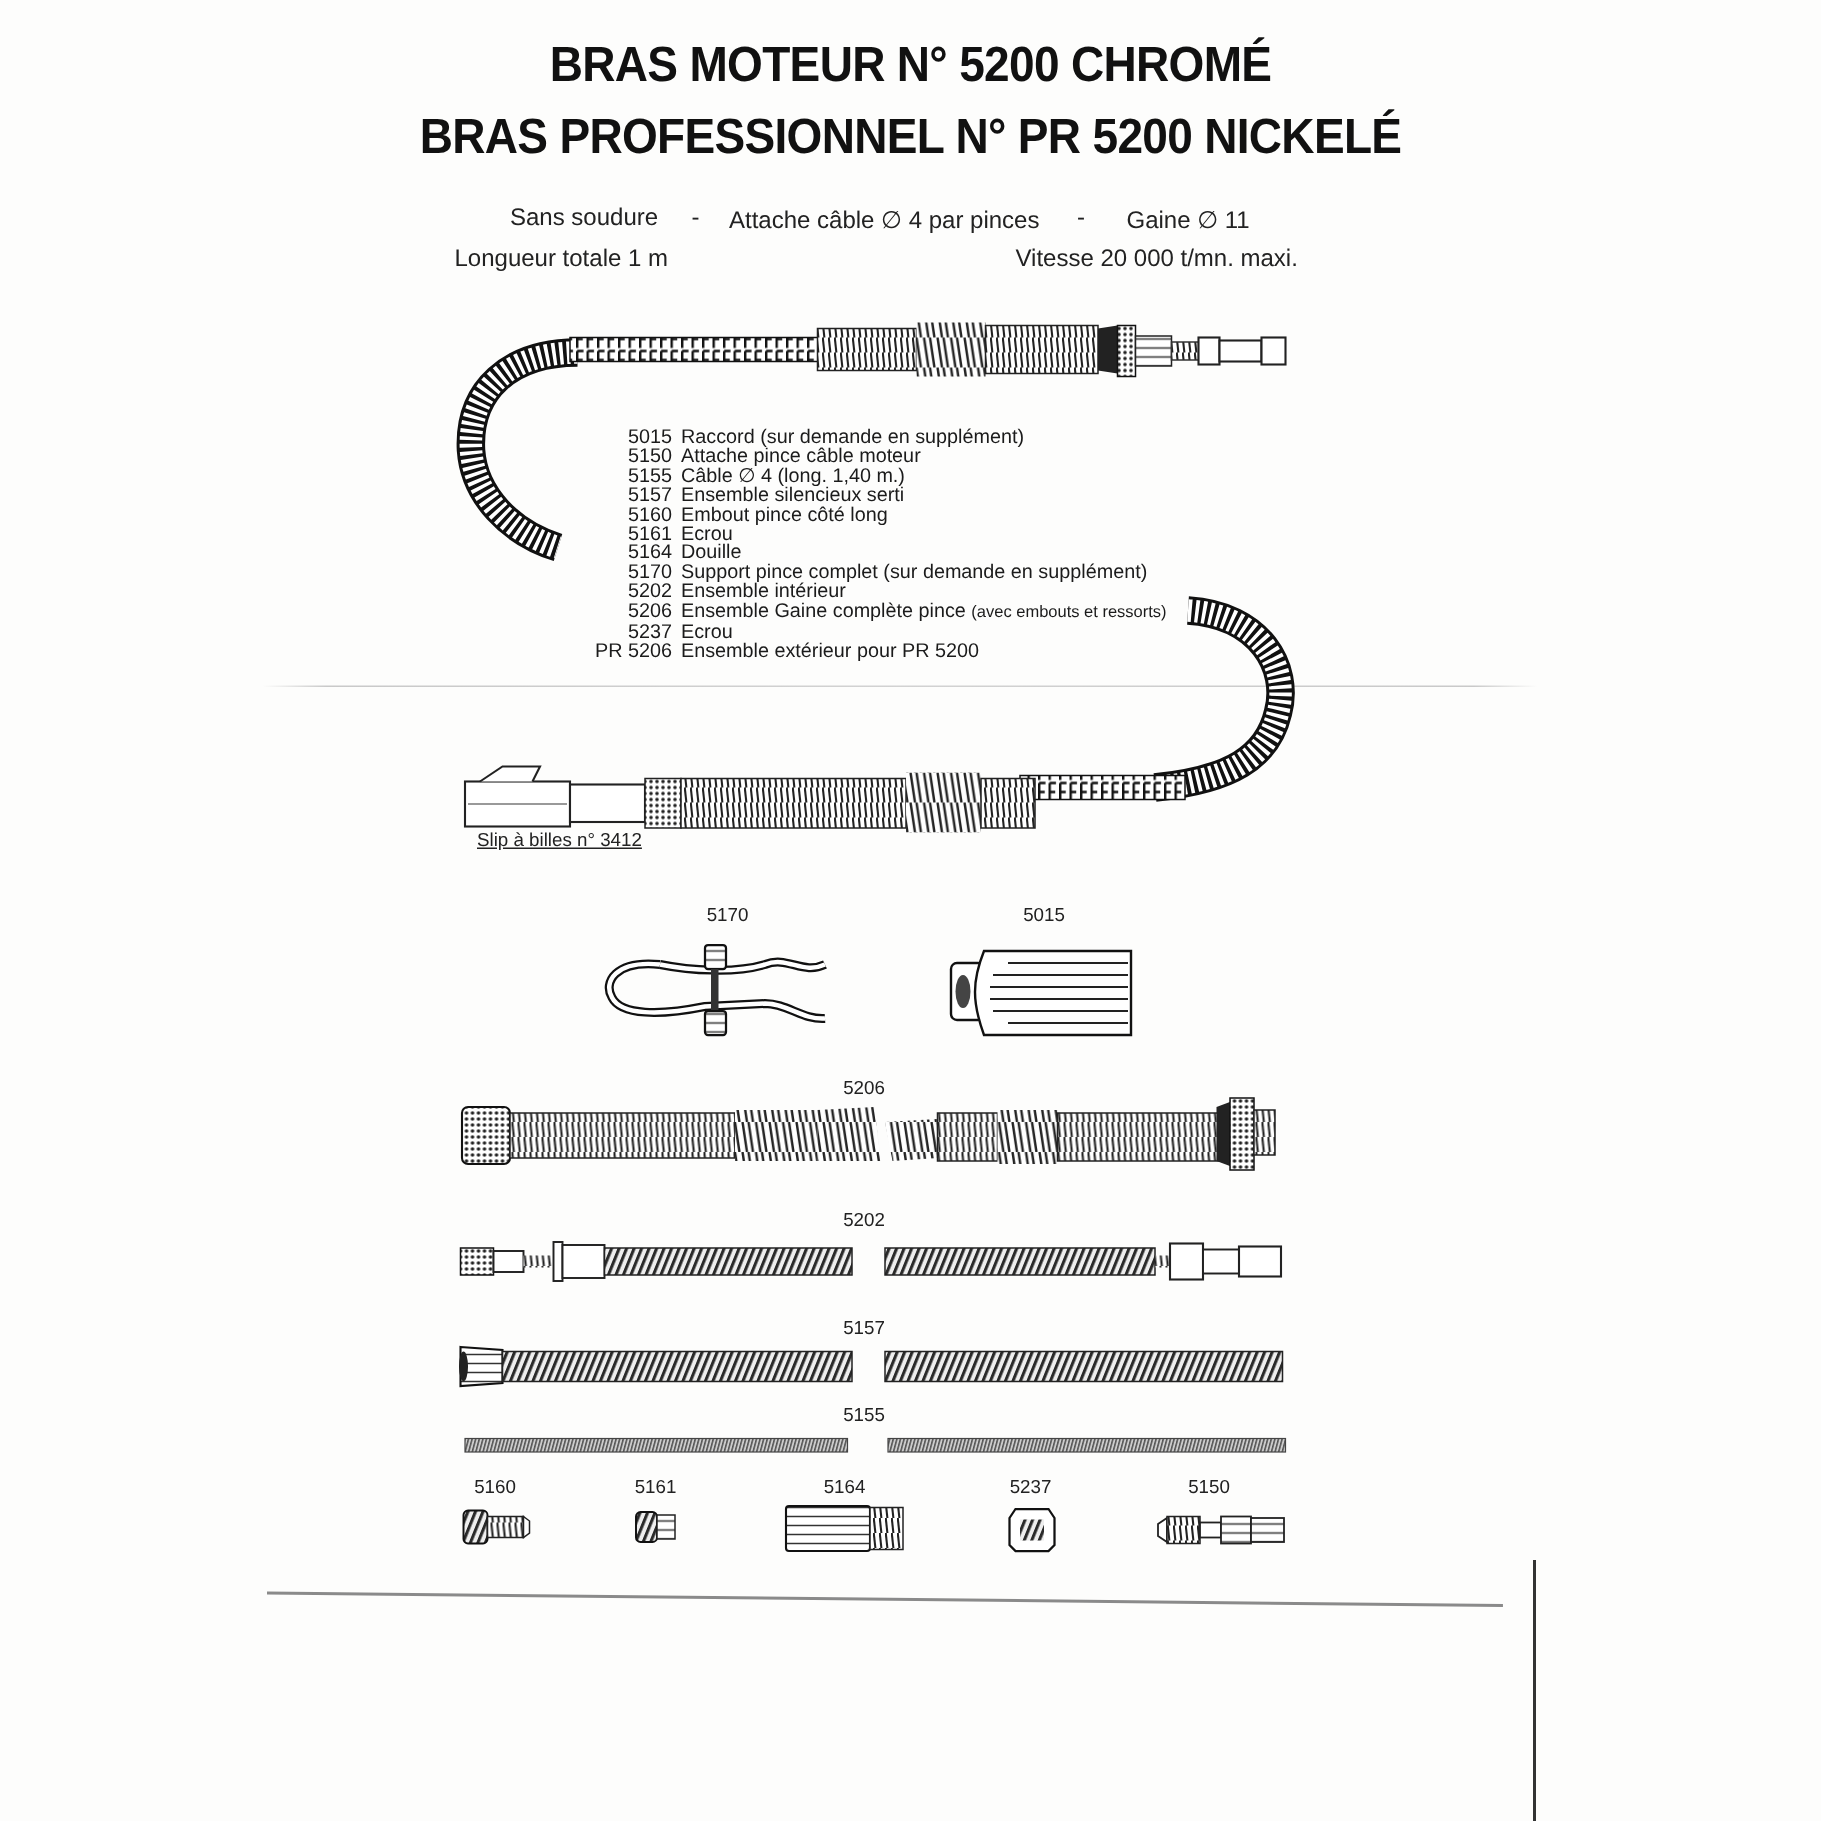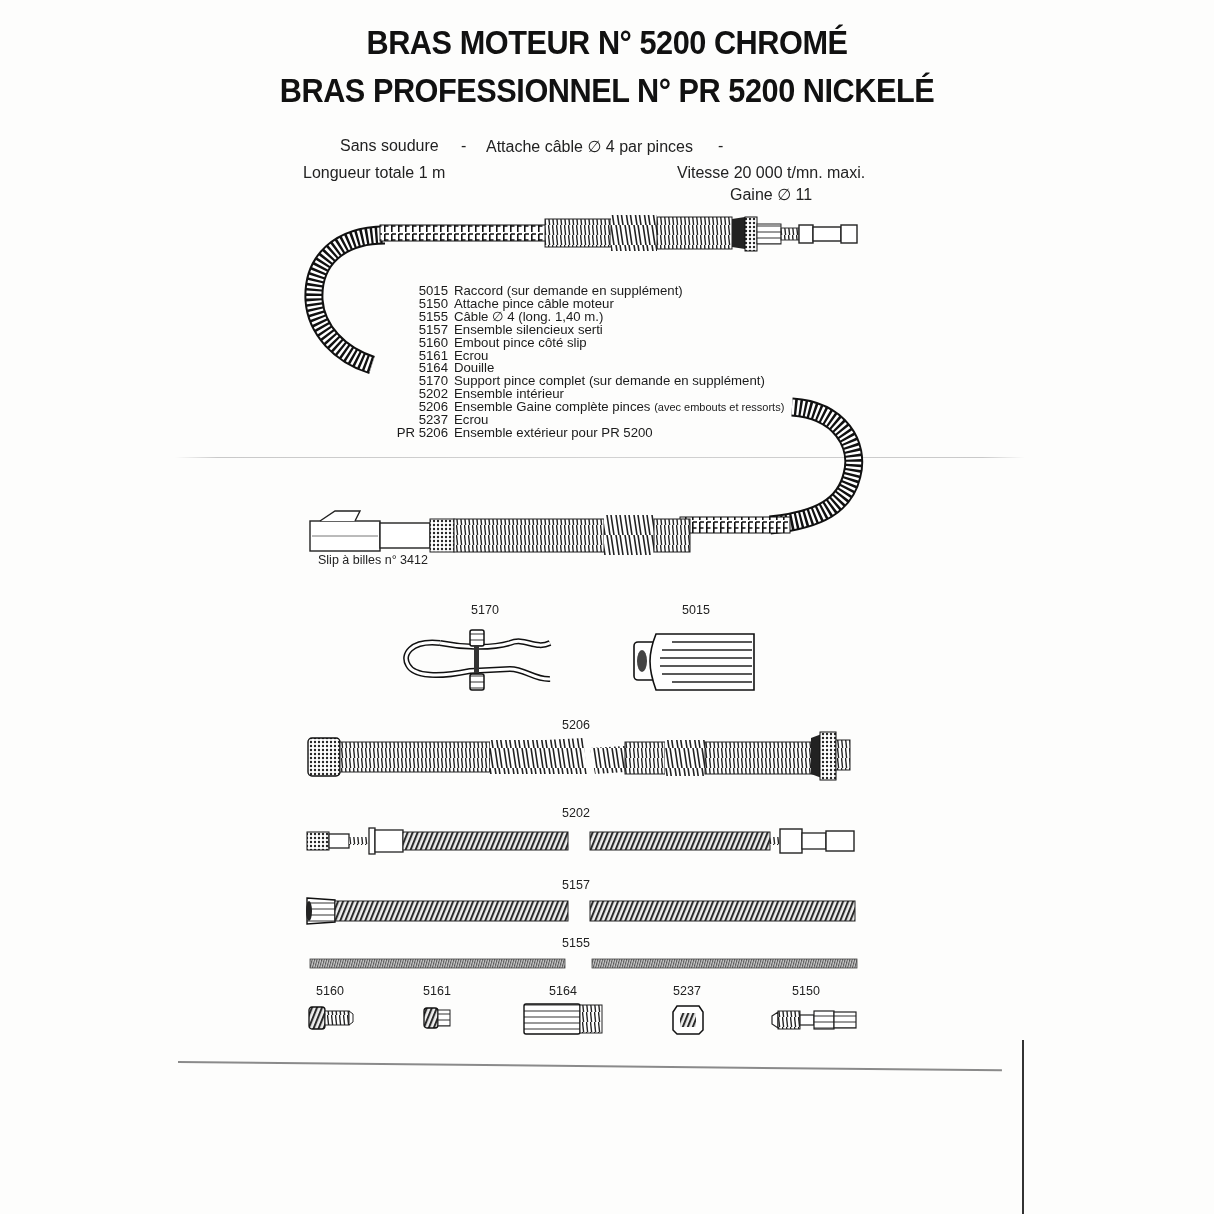--- a/index.html
+++ b/index.html
@@ -30,21 +30,21 @@
 </head>
 <body>
 
 <div class="title" style="top:24px;">BRAS MOTEUR N° 5200 CHROMÉ</div>
 <div class="title" style="top:72px;">BRAS PROFESSIONNEL N°  PR 5200 NICKELÉ</div>
 
 <div class="spec" style="left:340px; top:137px;">Sans soudure</div>
 <div class="spec" style="left:461px; top:137px;">-</div>
 <div class="spec" style="left:486px; top:137px;">Attache câble ∅ 4 par pinces</div>
 <div class="spec" style="left:718px; top:137px;">-</div>
-<div class="spec" style="left:730px; top:137px;margin-top:48px;">Gaine ∅ 11</div>
+<div class="spec" style="left:751px; top:137px;">Gaine ∅ 11</div>
 <div class="spec" style="left:303px; top:164px;">Longueur totale 1 m</div>
 <div class="spec" style="left:677px; top:164px;text-align:right;">Vitesse 20 000 t/mn. maxi.</div>
 
 <div class="fold" style="left:175px; top:457px; width:850px;"></div>
 
 <div class="legend">
   <div class="legend-row">
       <span class="code">5015</span>
       <span class="desc">Raccord (sur demande en supplément)</span>
     </div>
@@ -55,41 +55,41 @@
   <div class="legend-row">
       <span class="code">5155</span>
       <span class="desc">Câble ∅ 4 (long. 1,40 m.)</span>
     </div>
   <div class="legend-row">
       <span class="code">5157</span>
       <span class="desc">Ensemble silencieux serti</span>
     </div>
   <div class="legend-row">
       <span class="code">5160</span>
-      <span class="desc">Embout pince côté slip</span>
+      <span class="desc">Embout pince côté long</span>
     </div>
   <div class="legend-row">
       <span class="code">5161</span>
       <span class="desc">Ecrou</span>
     </div>
   <div class="legend-row">
       <span class="code">5164</span>
       <span class="desc">Douille</span>
     </div>
   <div class="legend-row">
       <span class="code">5170</span>
       <span class="desc">Support pince complet (sur demande en supplément)</span>
     </div>
   <div class="legend-row">
       <span class="code">5202</span>
       <span class="desc">Ensemble intérieur</span>
     </div>
   <div class="legend-row">
       <span class="code">5206</span>
-      <span class="desc"><span>Ensemble Gaine complète pinces </span><small>(avec embouts et ressorts)</small></span>
+      <span class="desc"><span>Ensemble Gaine complète pince </span><small>(avec embouts et ressorts)</small></span>
     </div>
   <div class="legend-row">
       <span class="code">5237</span>
       <span class="desc">Ecrou</span>
     </div>
   <div class="legend-row">
       <span class="code">PR 5206</span>
       <span class="desc">Ensemble extérieur pour PR 5200</span>
     </div>
 </div>
@@ -149,21 +149,21 @@
   <rect x="380" y="122" width="110" height="16" fill="url(#link)" stroke="#111" stroke-width="1"></rect>
   <rect x="10" y="126" width="70" height="30" fill="#fff" stroke="#222" stroke-width="1.4"></rect>
   <path d="M20 126 L35 116 L60 116 L55 126" fill="#fff" stroke="#222" stroke-width="1.4"></path>
   <line x1="12" y1="141" x2="78" y2="141" stroke="#777"></line>
   <rect x="80" y="128" width="50" height="25" fill="#fff" stroke="#222" stroke-width="1.4"></rect>
   <rect x="130" y="124" width="24" height="33" fill="url(#knurl)" stroke="#222"></rect>
   <rect x="154" y="124" width="150" height="33" fill="url(#coil)" stroke="#222"></rect>
   <rect x="304" y="120" width="50" height="40" fill="url(#coilwide)"></rect>
   <rect x="354" y="124" width="36" height="33" fill="url(#coil)" stroke="#222"></rect>
 </svg>
-<div class="caption" style="left:318px; top:553px;">Slip à billes n° 3412</div>
+<div class="caption" style="left:318px; top:553px;text-decoration:underline;">Slip à billes n° 3412</div>
 
 <div class="label" style="left:485px; top:603px;">5170</div>
 <svg style="left:400px; top:625px;" width="170" height="70" viewBox="0 0 170 70">
   <path d="M40 18 C 10 15, 2 30, 8 40 C 14 52, 40 52, 70 46 L 110 44 C 125 44, 135 55, 150 54" stroke="#111" stroke-width="6" fill="none"></path>
   <path d="M40 18 C 10 15, 2 30, 8 40 C 14 52, 40 52, 70 46 L 110 44 C 125 44, 135 55, 150 54" stroke="#fff" stroke-width="3" fill="none"></path>
   <path d="M40 18 C 60 22, 90 24, 110 18 C 125 12, 135 25, 150 18" stroke="#111" stroke-width="6" fill="none"></path>
   <path d="M40 18 C 60 22, 90 24, 110 18 C 125 12, 135 25, 150 18" stroke="#fff" stroke-width="3" fill="none"></path>
   <rect x="70" y="5" width="14" height="16" rx="2" fill="url(#ribs)" stroke="#111" stroke-width="1.5"></rect>
   <rect x="74" y="21" width="5" height="28" fill="#333"></rect>
   <rect x="70" y="49" width="14" height="16" rx="2" fill="url(#ribs)" stroke="#111" stroke-width="1.5"></rect>

